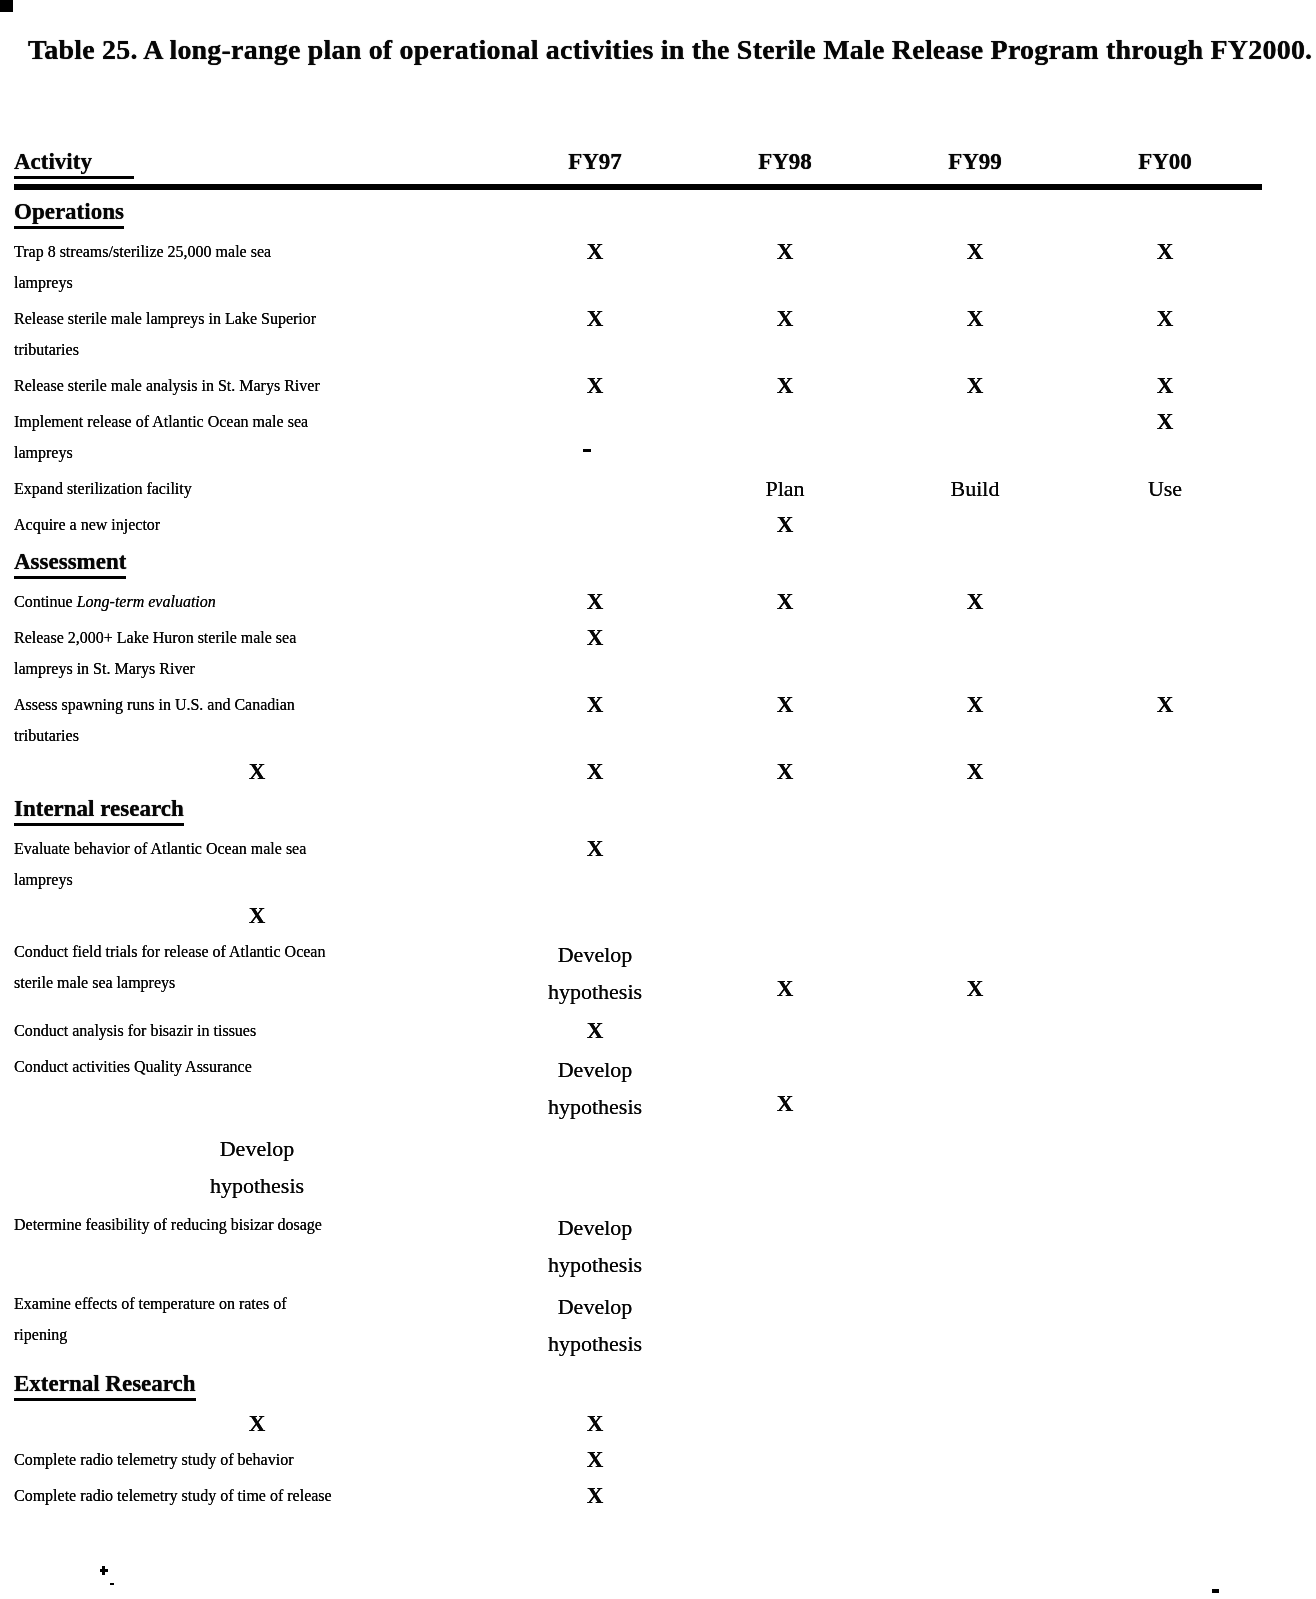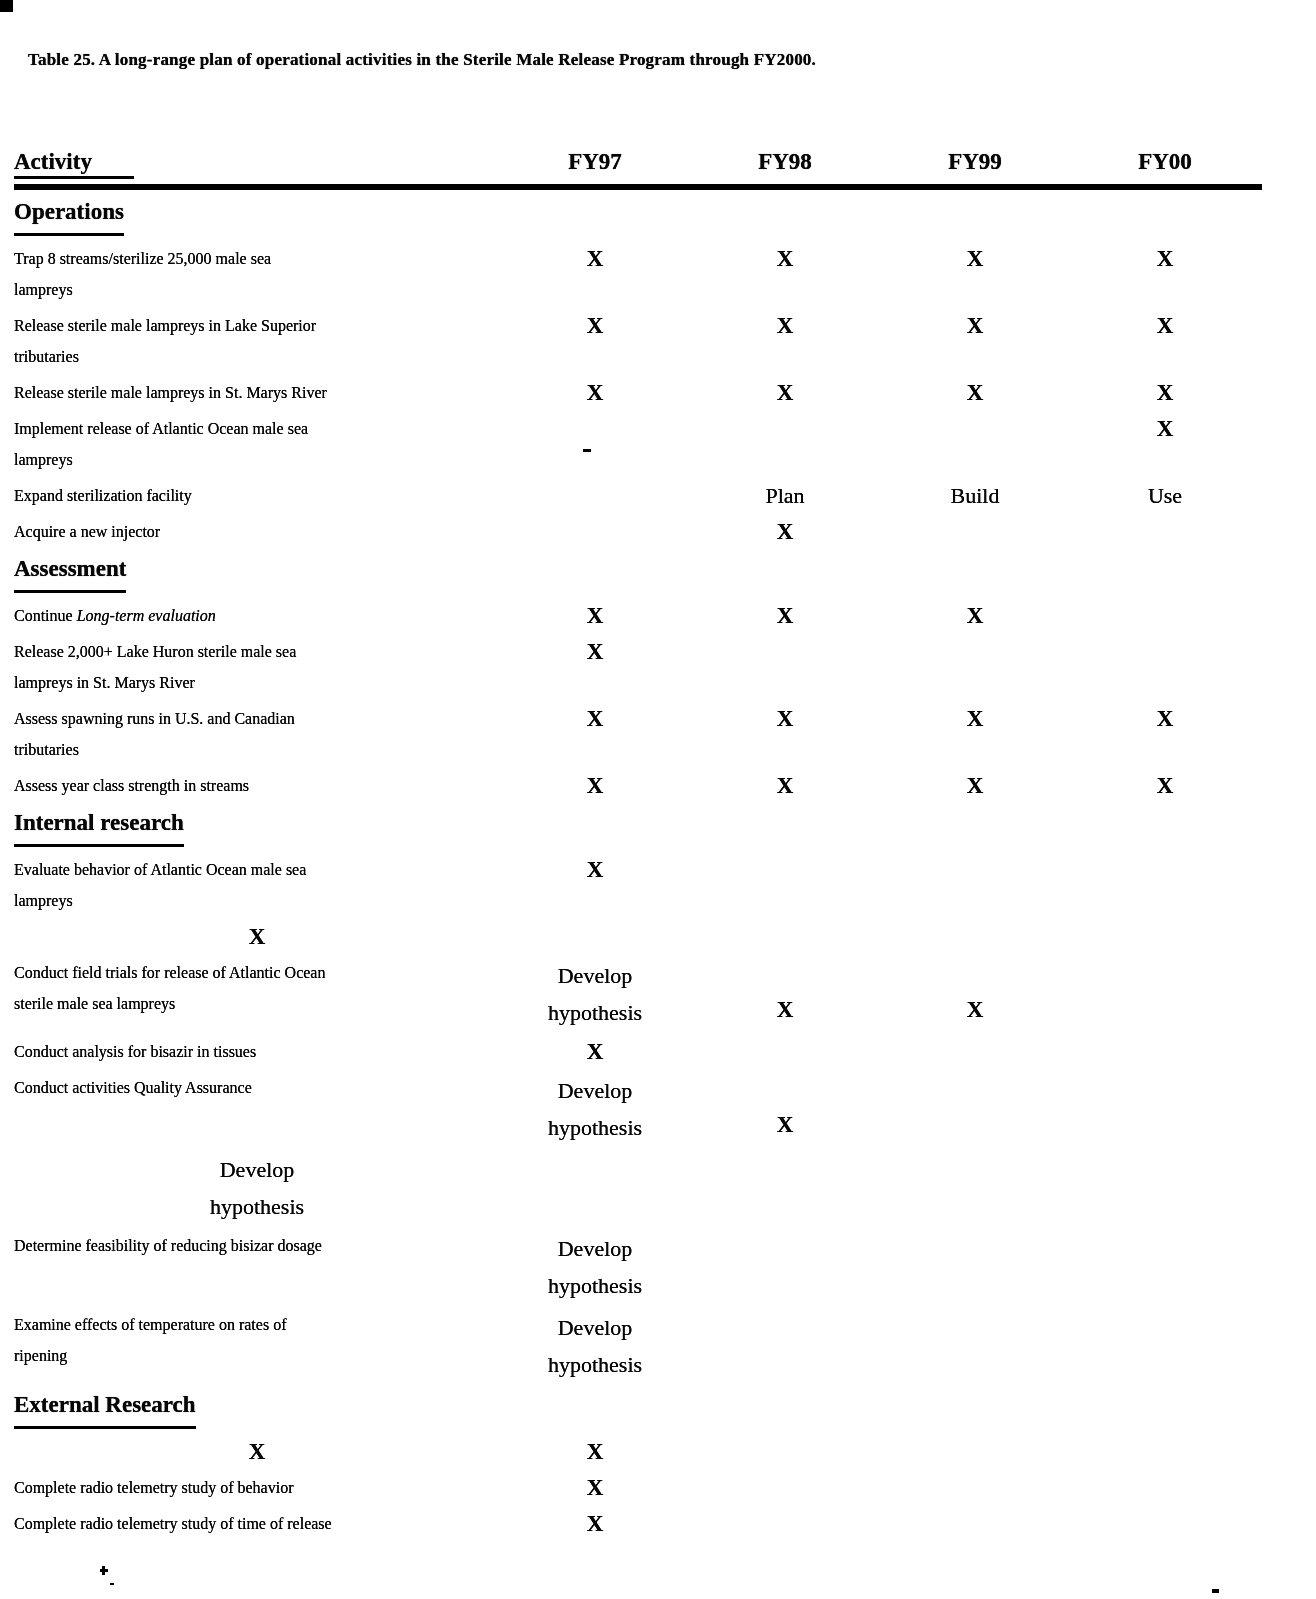--- a/index.html
+++ b/index.html
@@ -8,23 +8,23 @@
     background: #ffffff;
     color: #060606;
     font-family: "Liberation Serif", serif;
     position: relative;
     overflow: hidden;
   }
   .page { position: absolute; inset: 0; }
 
   .doc-title {
     position: absolute;
-    left: 28px; top: 50px;
+    left: 28px; top: 34px;
     width: 1250px;
-    font-size: 17px;
+    font-size: 28px;
     font-weight: bold;
     letter-spacing: 0.2px;
     text-shadow: 0 0 0.7px #000;
     white-space: nowrap;
   }
 
   .table {
     position: absolute;
     left: 14px; top: 134px;
     width: 1248px;
@@ -54,21 +54,21 @@
   .section { margin: 0; }
   .section-heading {
     font-size: 23px;
     font-weight: bold;
     margin: 9px 0 7px 0;
     text-shadow: 0 0 0.7px #000;
   }
   .section-heading span {
     display: inline-block;
     border-bottom: 3px solid #000;
-    padding-bottom: 8px;
+    padding-bottom: 1px;
   }
 
   .row { margin-bottom: 5px; }
 
   .activity {
     font-size: 16px;
     line-height: 31px;
     padding-right: 12px;
     text-shadow: 0 0 0.6px #000;
   }
@@ -122,21 +122,21 @@
             <div class="cell mark">X</div>
           </div>
           <div class="grid-row row">
             <div class="activity">Release sterile male lampreys in Lake Superior<br>tributaries</div>
             <div class="cell mark">X</div>
             <div class="cell mark">X</div>
             <div class="cell mark">X</div>
             <div class="cell mark">X</div>
           </div>
           <div class="grid-row row">
-            <div class="activity">Release sterile male lampreys in St. Marys River</div>
+            <div class="activity">Release sterile male analysis in St. Marys River</div>
             <div class="cell mark">X</div>
             <div class="cell mark">X</div>
             <div class="cell mark">X</div>
             <div class="cell mark">X</div>
           </div>
           <div class="grid-row row">
             <div class="activity">Implement release of Atlantic Ocean male sea<br>lampreys</div>
             <div class="cell"></div>
             <div class="cell"></div>
             <div class="cell"></div>
@@ -174,21 +174,20 @@
             <div class="cell"></div>
           </div>
           <div class="grid-row row">
             <div class="activity">Assess spawning runs in U.S. and Canadian<br>tributaries</div>
             <div class="cell mark">X</div>
             <div class="cell mark">X</div>
             <div class="cell mark">X</div>
             <div class="cell mark">X</div>
           </div>
           <div class="grid-row row">
-            <div class="activity">Assess year class strength in streams</div>
             <div class="cell mark">X</div>
             <div class="cell mark">X</div>
             <div class="cell mark">X</div>
             <div class="cell mark">X</div>
           </div>
         </div>
         <div class="section">
           <div class="section-heading"><span>Internal research</span></div>
           <div class="grid-row row">
             <div class="activity">Evaluate behavior of Atlantic Ocean male sea<br>lampreys</div>

